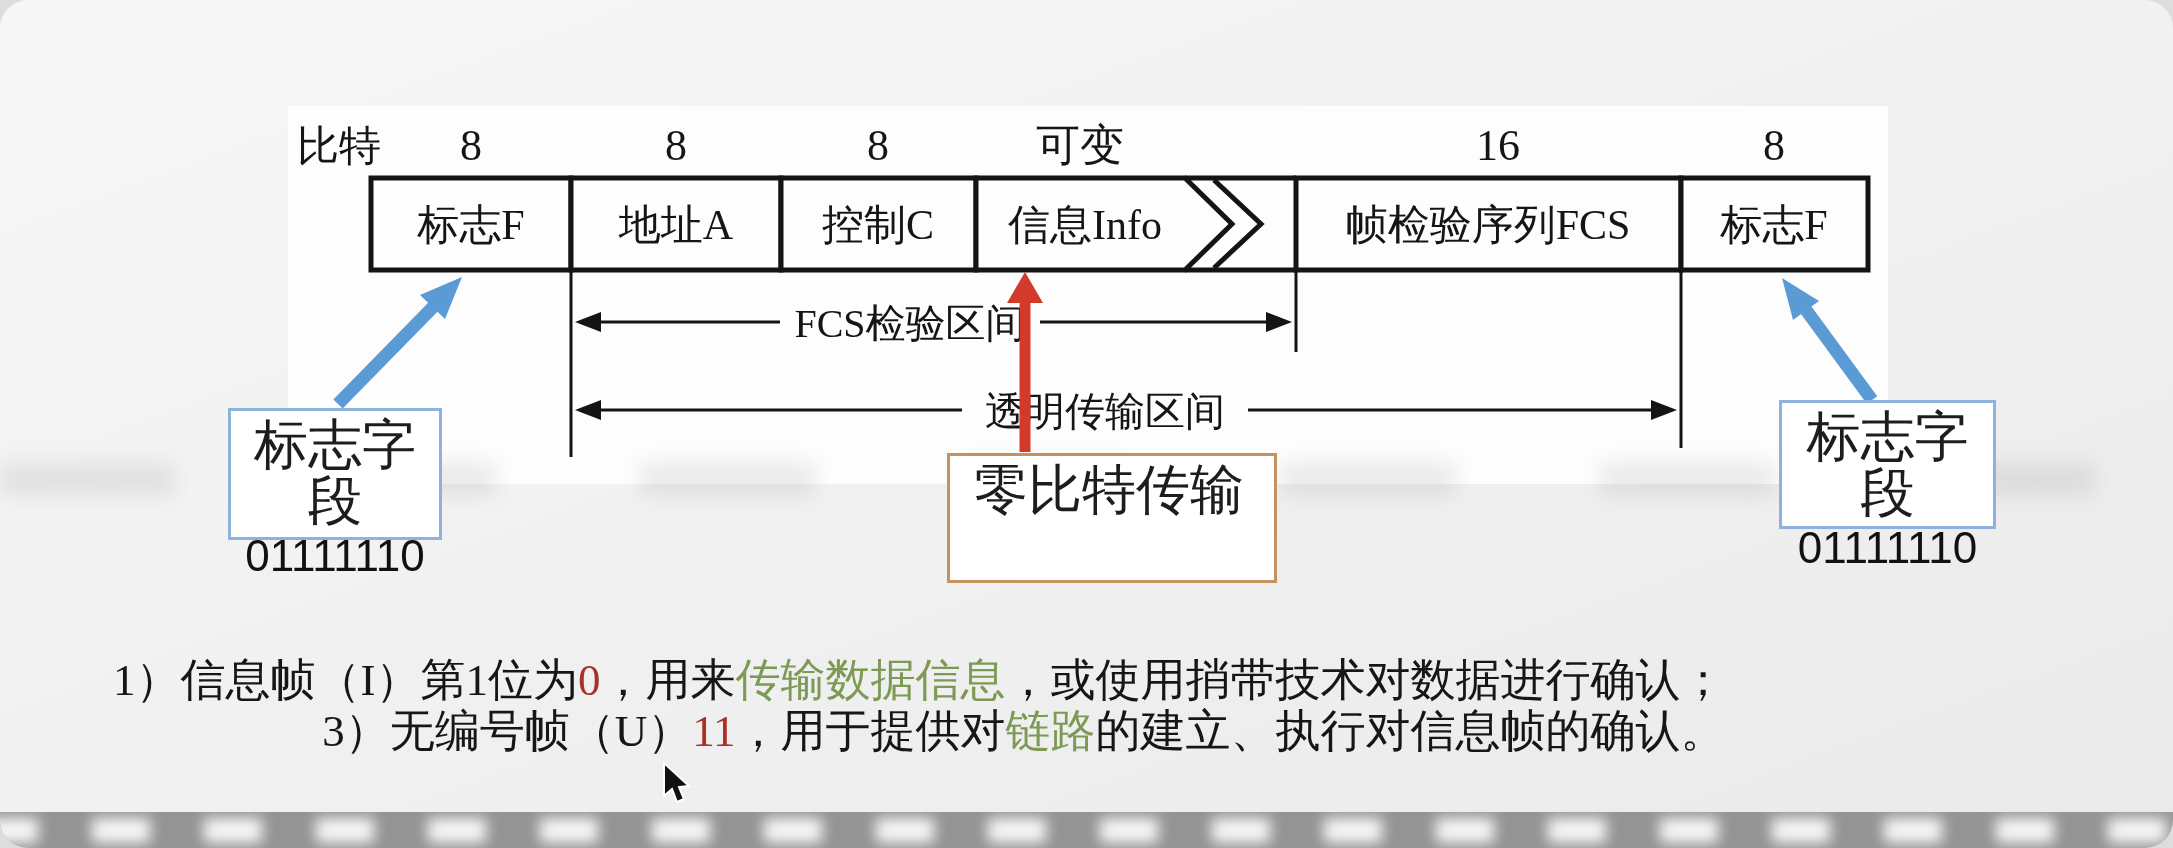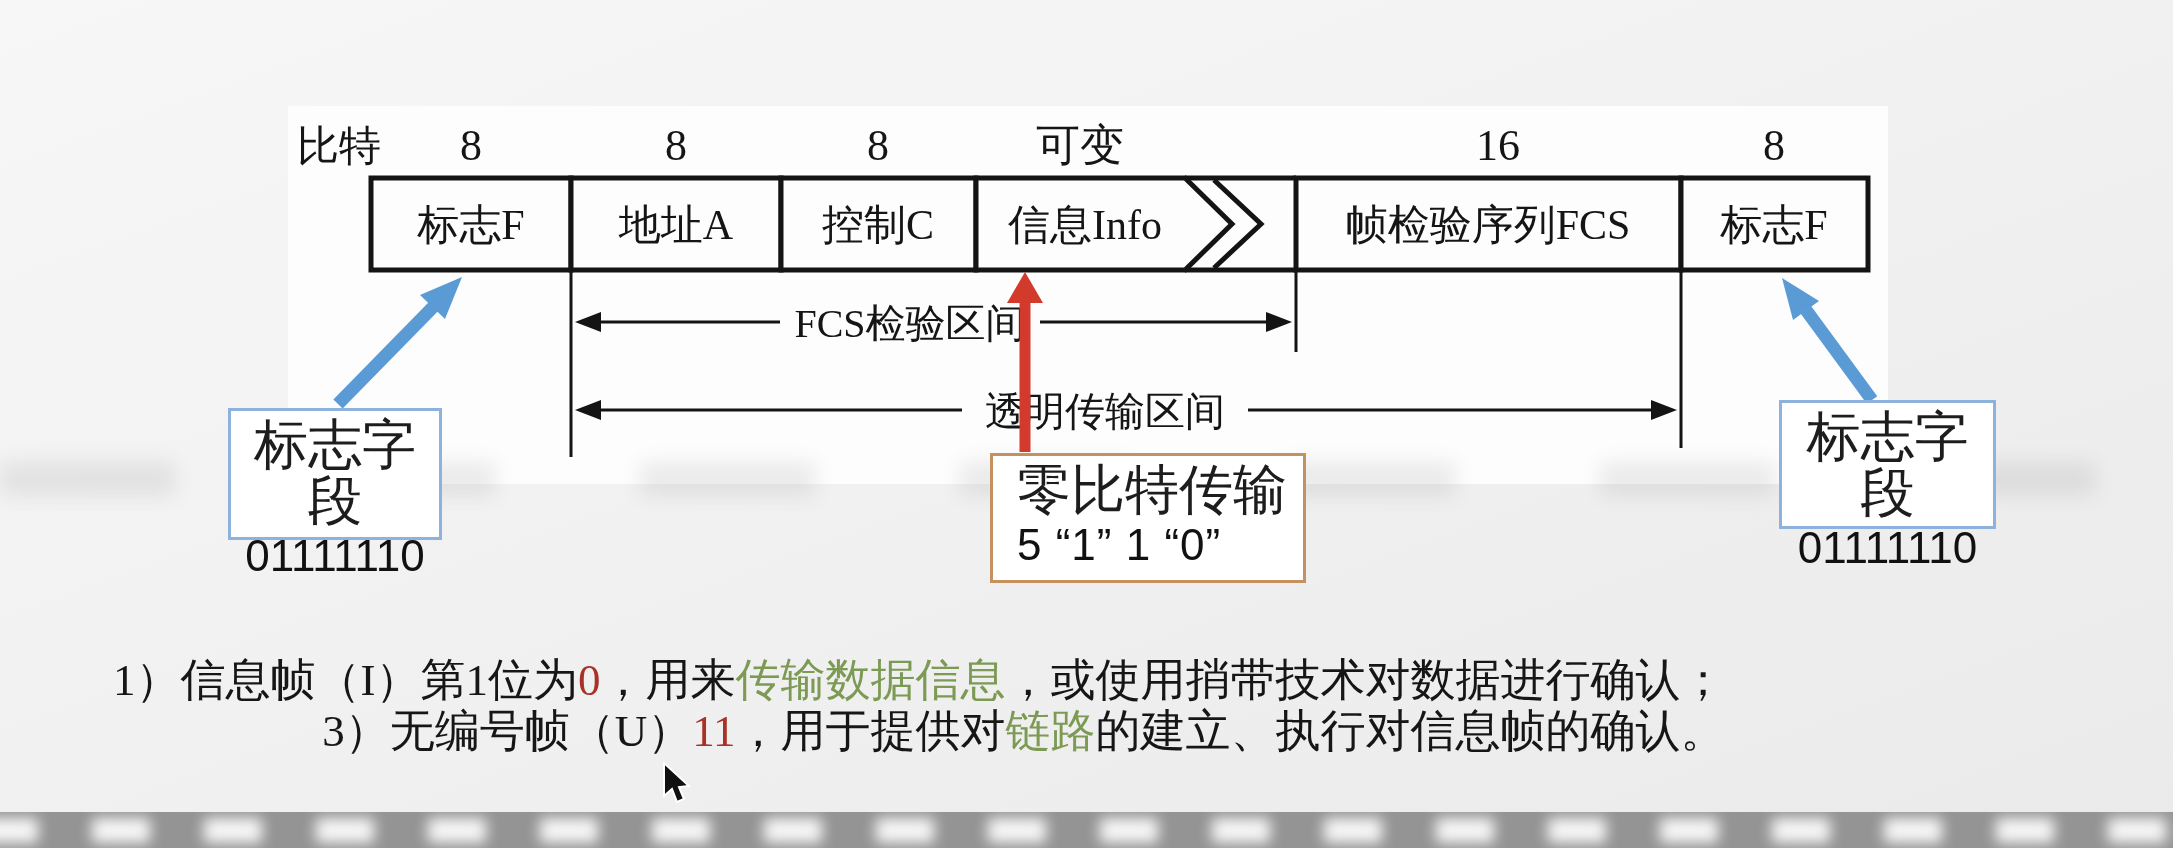--- a/index.html
+++ b/index.html
@@ -6,20 +6,21 @@
     --red:#a93226; --green:#7d9a55;
     --arrow-blue:#5b9bd5; --arrow-red:#d23b2c;
     --callout-blue-border:#8db3dd; --callout-orange-border:#c5915f;
     --ink:#161616;
   }
   html,body{margin:0;padding:0;background:#ddd;}
   .stage{
     position:relative; width:2173px; height:848px; overflow:hidden;
     font-family:"Liberation Serif","DejaVu Serif",serif;
     background:linear-gradient(160deg,#f7f7f7 0%,#f0f0f0 55%,#eaeaea 100%);
+    border-radius:28px;
   }
   .slide{position:absolute;left:288px;top:106px;width:1600px;height:378px;background:#fdfdfd;}
   .ghost{
     position:absolute;left:0;top:462px;width:2173px;height:34px;opacity:.16;
     background:repeating-linear-gradient(90deg,rgba(80,80,80,.65) 0 175px,rgba(80,80,80,0) 175px 320px);
     filter:blur(10px);
   }
   svg.diagram{position:absolute;left:0;top:0;}
   svg.diagram text{fill:#151515;}
   .frame-shape{fill:#fdfdfd;stroke:#141414;stroke-width:5;}
@@ -30,23 +31,23 @@
   .blue-head{fill:var(--arrow-blue);}
   .red-shaft{stroke:var(--arrow-red);stroke-width:11;fill:none;}
   .red-head{fill:var(--arrow-red);}
   .callout{position:absolute;background:#fff;text-align:center;color:#1d1d1d;}
   .callout .l1{font-size:54px;line-height:56px;}
   .callout .l2{font-family:"Liberation Sans","DejaVu Sans",sans-serif;font-size:44px;line-height:54px;color:#111;}
   .flag-box{border:3px solid var(--callout-blue-border);padding-top:6px;}
   #flagL{left:228px;top:408px;width:208px;height:120px;}
   #flagR{left:1779px;top:400px;width:211px;height:117px;}
   #zeroBit{
-    left:990px;top:453px;width:286px;height:118px;
+    left:947px;top:453px;width:286px;height:118px;
     border:3px solid var(--callout-orange-border);
-    text-align:left;padding:6px 0 0 24px;
+    text-align:left;padding:6px 14px 0 24px;
   }
   #zeroBit .l2{letter-spacing:1px;}
   .notes{position:absolute;left:113px;top:655px;font-size:45px;line-height:51px;color:var(--ink);white-space:nowrap;text-align:right;}
   .notes .red{color:var(--red);}
   .notes .green{color:var(--green);}
   .band{position:absolute;left:0;top:812px;width:2173px;height:36px;background:#949494;overflow:hidden;}
   .band::after{
     content:"";position:absolute;top:6px;bottom:5px;left:-20px;right:-20px;
     background:repeating-linear-gradient(90deg,rgba(255,255,255,.92) 0 58px,rgba(255,255,255,0) 58px 112px);
     filter:blur(7px);
@@ -123,21 +124,20 @@
     </g>
   </svg>
 
   <div class="callout flag-box" id="flagL">
     <div class="l1">标志字段</div>
     <div class="l2">01111110</div>
   </div>
 
   <div class="callout" id="zeroBit">
     <div class="l1">零比特传输</div>
-    <div class="l2">5 “1” 1 “0”</div>
   </div>
 
   <div class="callout flag-box" id="flagR">
     <div class="l1">标志字段</div>
     <div class="l2">01111110</div>
   </div>
 
   <div class="notes">
     <div><span>1）信息帧（I）第1位为</span><span class="red">0</span><span>，用来</span><span class="green">传输数据信息</span><span>，或使用捎带技术对数据进行确认；</span></div>
     <div><span>3）无编号帧（U）</span><span class="red">11</span><span>，用于提供对</span><span class="green">链路</span><span>的建立、执行对信息帧的确认。</span></div>

